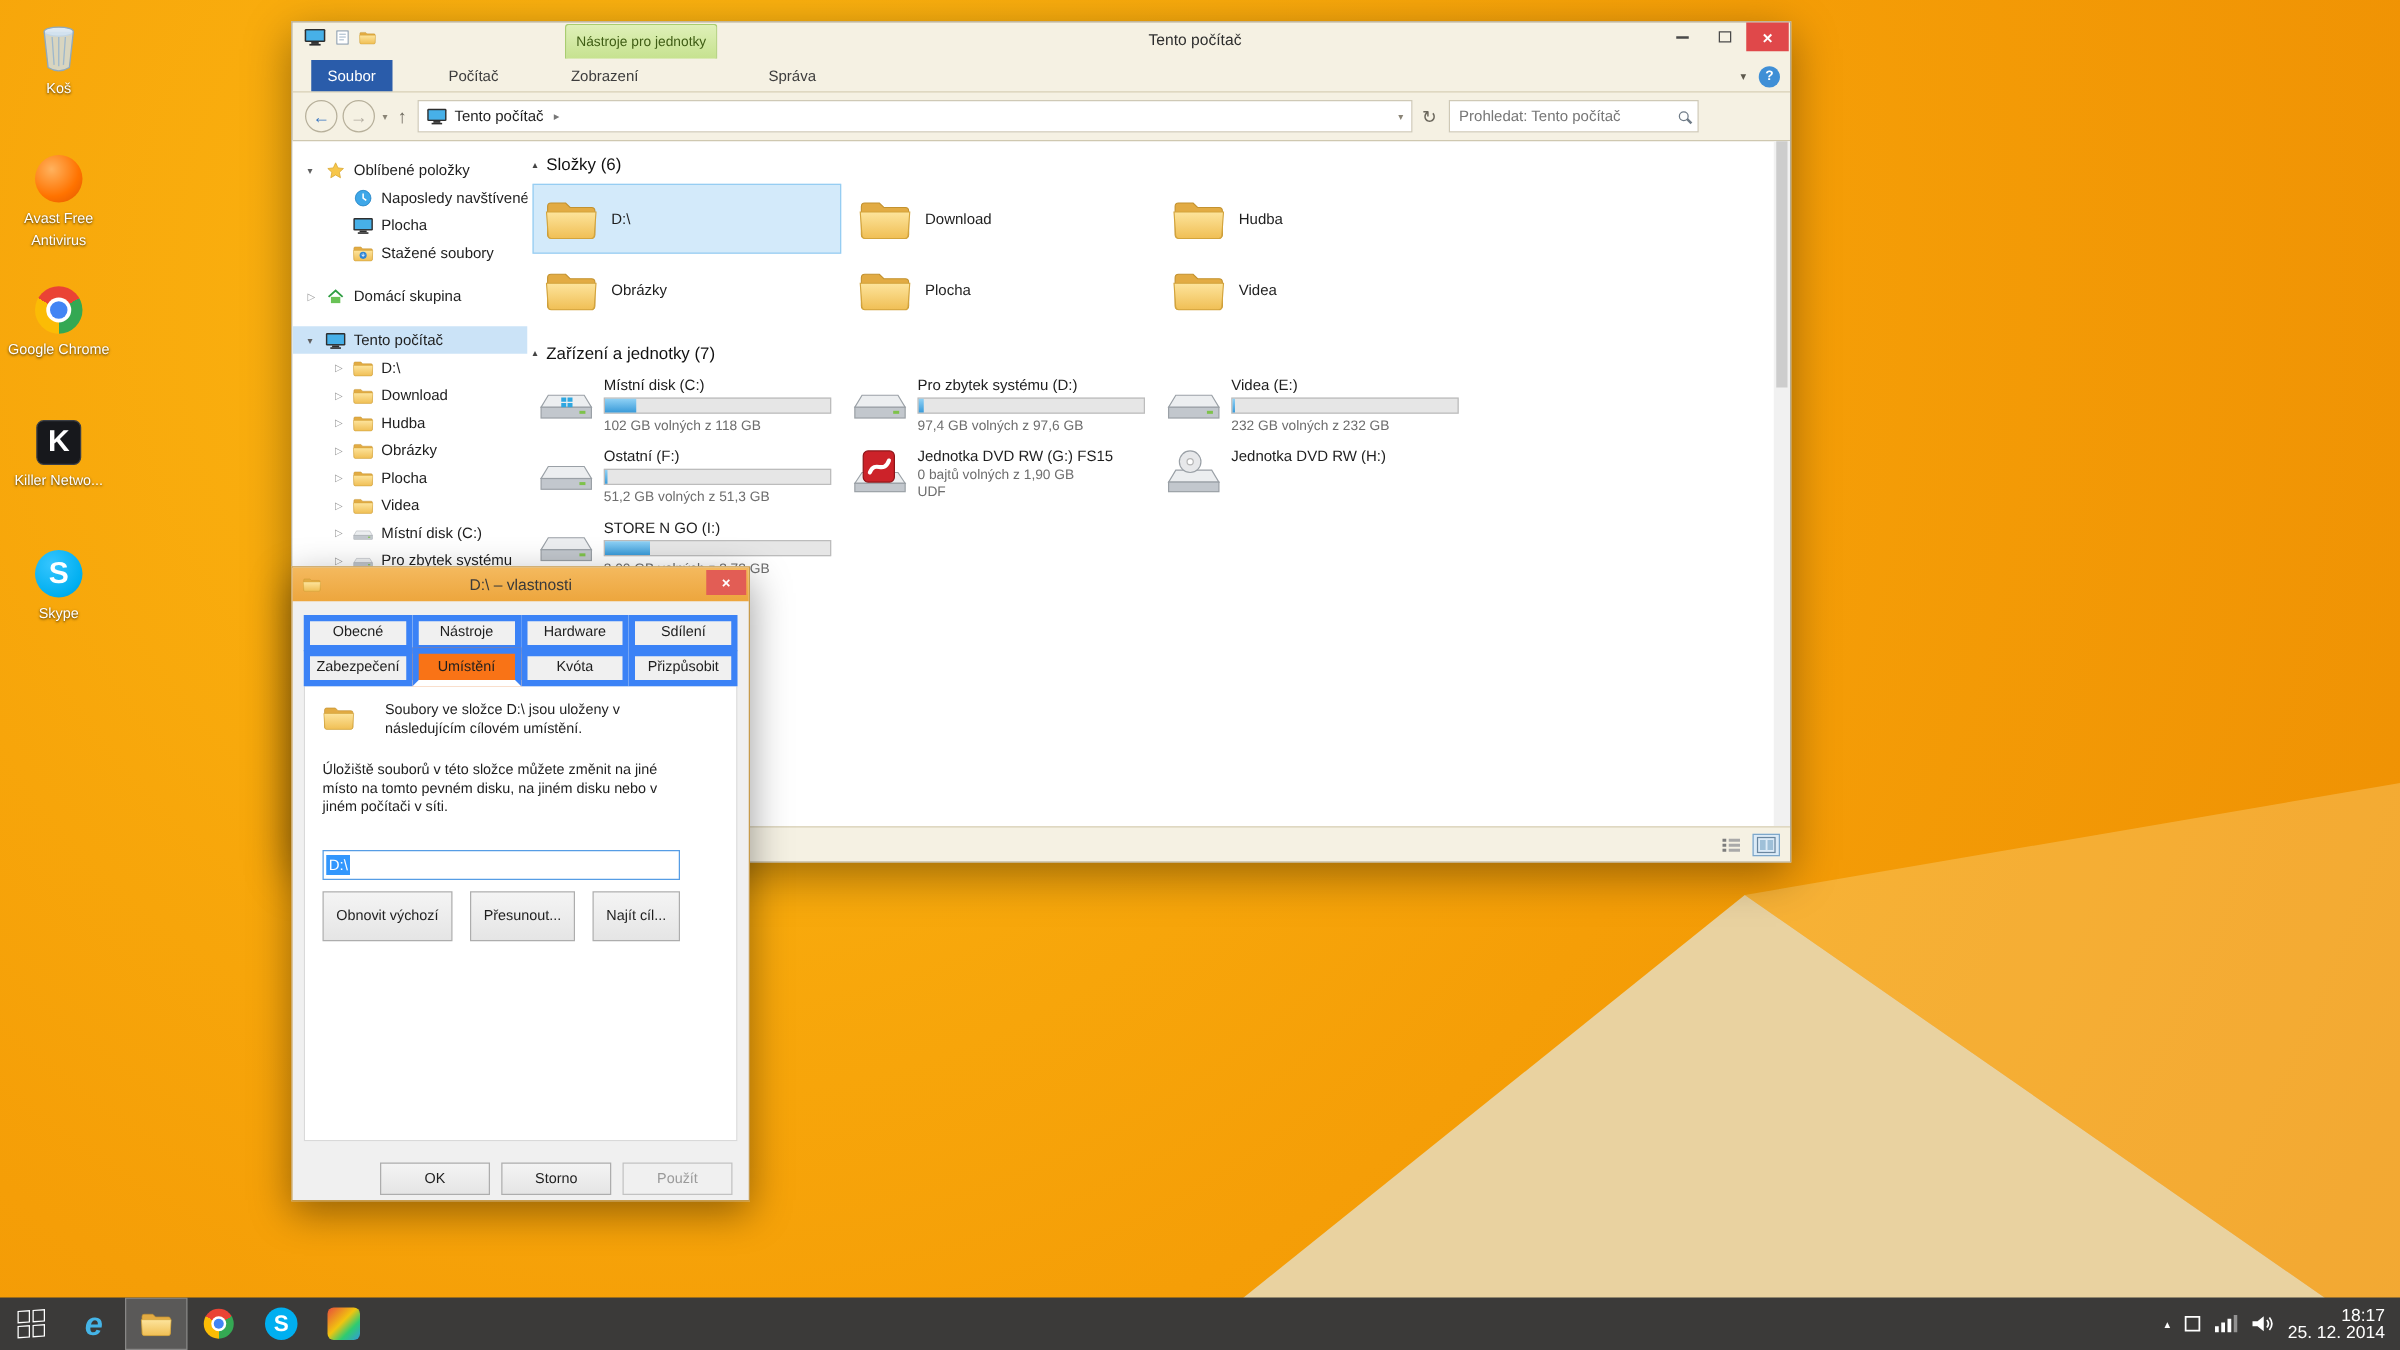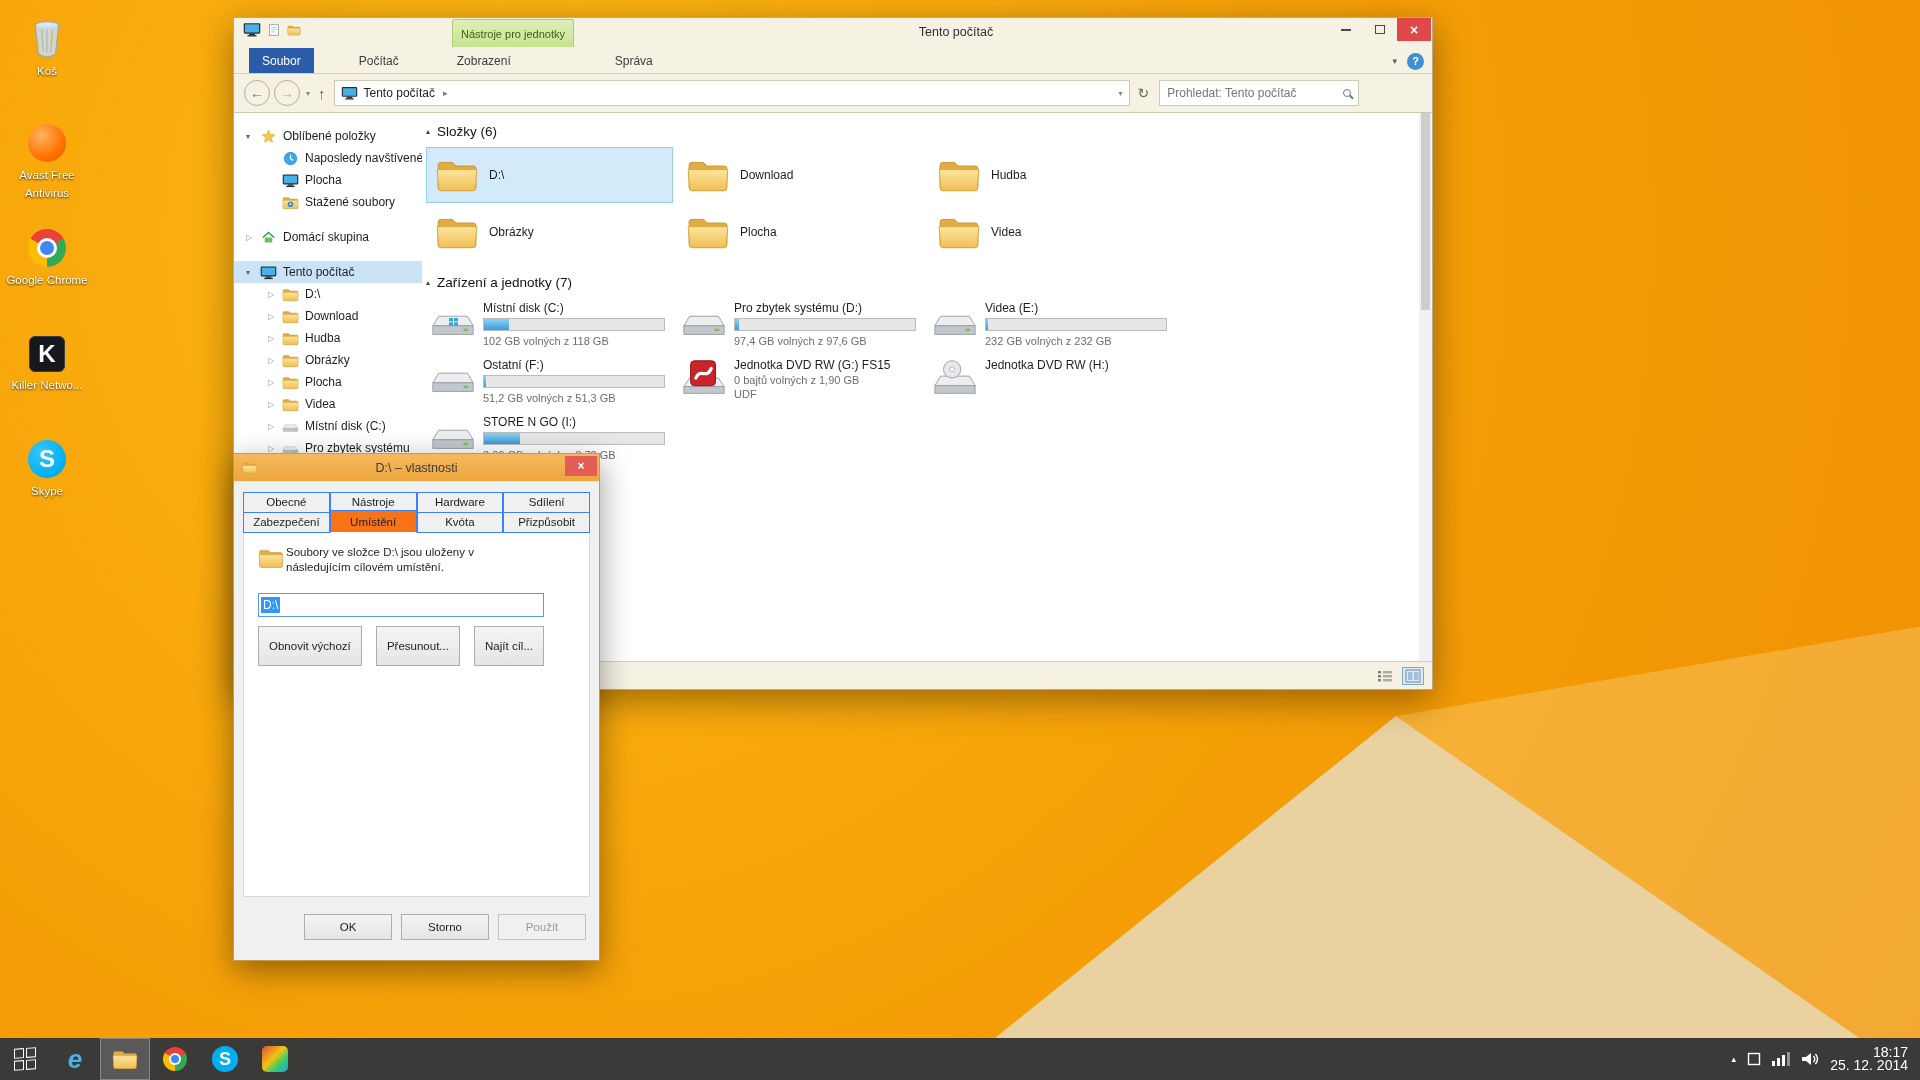--- a/index.html
+++ b/index.html
@@ -121,27 +121,27 @@
     border:1px solid #c79b4b;box-shadow:0 10px 30px rgba(0,0,0,.4);}
   .p-title{position:relative;height:27px;background:linear-gradient(#f4b95e,#eda63d);
     display:flex;align-items:center;}
   .p-title .ticon{width:15px;height:13px;margin-left:8px;}
   .p-title .ttext{position:absolute;left:50%;transform:translateX(-50%);font-size:12.5px;color:#3a3a3a;white-space:nowrap;}
   .p-close{position:absolute;right:2px;top:2px;width:32px;height:20px;background:#e25d55;color:#fff;
     border:none;font-size:12px;font-weight:bold;cursor:pointer;display:flex;align-items:center;justify-content:center;}
   .p-tabs{padding:11px 9px 0;}
   .p-trow{display:flex;}
   .p-tab{flex:1;text-align:center;font-size:11.5px;color:#1e1e1e;padding:3px 4px 4px;
-    background:#f0f0f0;border:1px solid #3b82f6;cursor:pointer;white-space:nowrap;}
+    background:#f0f0f0;border:5px solid #3b82f6;cursor:pointer;white-space:nowrap;}
   .p-tab.active{background:#f97316;border-bottom-color:#fff;position:relative;z-index:3;
     margin-top:-2px;padding-top:5px;}
   .p-trow.r2{margin-top:-1px;position:relative;z-index:2;}
   .p-page{position:relative;z-index:1;margin:-1px 9px 0;background:#fff;border:1px solid #d9d9d9;
     height:365px;padding:12px 14px;}
-  .p-intro{display:flex;gap:2px;margin-bottom:18px;}
+  .p-intro{display:flex;gap:24px;margin-bottom:18px;}
   .p-intro .iic{width:26px;height:22px;flex:none;margin-top:2px;}
   .p-intro p{margin:0;font-size:11.5px;color:#1e1e1e;line-height:15px;width:255px;}
   .p-desc{margin:0 0 26px;font-size:11.5px;color:#1e1e1e;line-height:15px;width:272px;}
   .p-path{width:286px;height:24px;border:1px solid #569de5;background:#fff;display:flex;
     align-items:center;padding:0 2px;margin-bottom:9px;cursor:text;}
   .p-path .selt{background:#3297fd;color:#fff;font-size:12px;padding:1px 2px;}
   .p-btnrow{display:flex;width:286px;justify-content:space-between;}
   .wbtn{height:40px;padding:0 10px;font-size:11.5px;color:#1e1e1e;background:linear-gradient(#f4f4f4,#e5e5e5);
     border:1px solid #adadad;cursor:pointer;font-family:inherit;}
   .p-footer{display:flex;justify-content:flex-end;gap:9px;padding:17px 13px 0;}
@@ -624,20 +624,21 @@
       </div>
     </div>
 
     <div class="p-page">
       <div class="p-intro">
         <svg class="iic">
             <use href="#i-folder"></use>
           </svg>
         <p>Soubory ve složce D:\ jsou uloženy v následujícím cílovém umístění.</p>
       </div>
+      <p class="p-desc">Úložiště souborů v této složce můžete změnit na jiné místo na tomto pevném disku, na jiném disku nebo v jiném počítači v síti.</p>
       <div class="p-path">
         <span class="selt">D:\</span>
       </div>
       <div class="p-btnrow">
         <button class="wbtn">Obnovit výchozí</button>
         <button class="wbtn">Přesunout...</button>
         <button class="wbtn">Najít cíl...</button>
       </div>
     </div>
 

